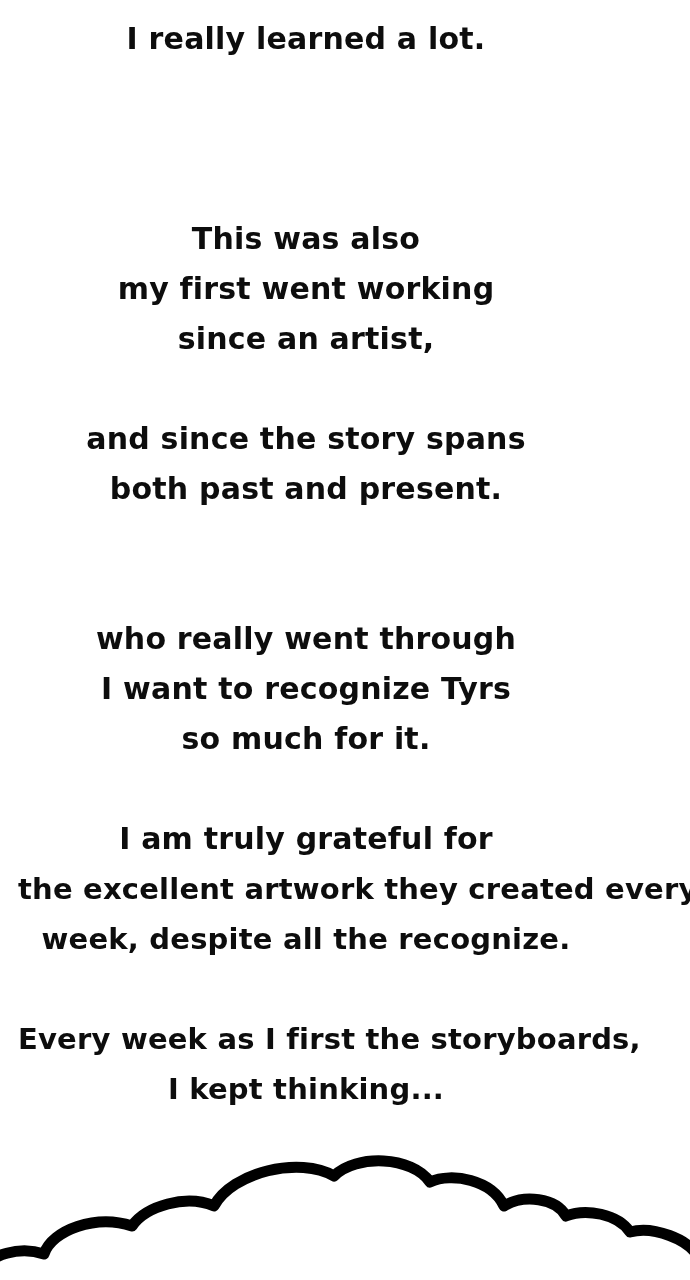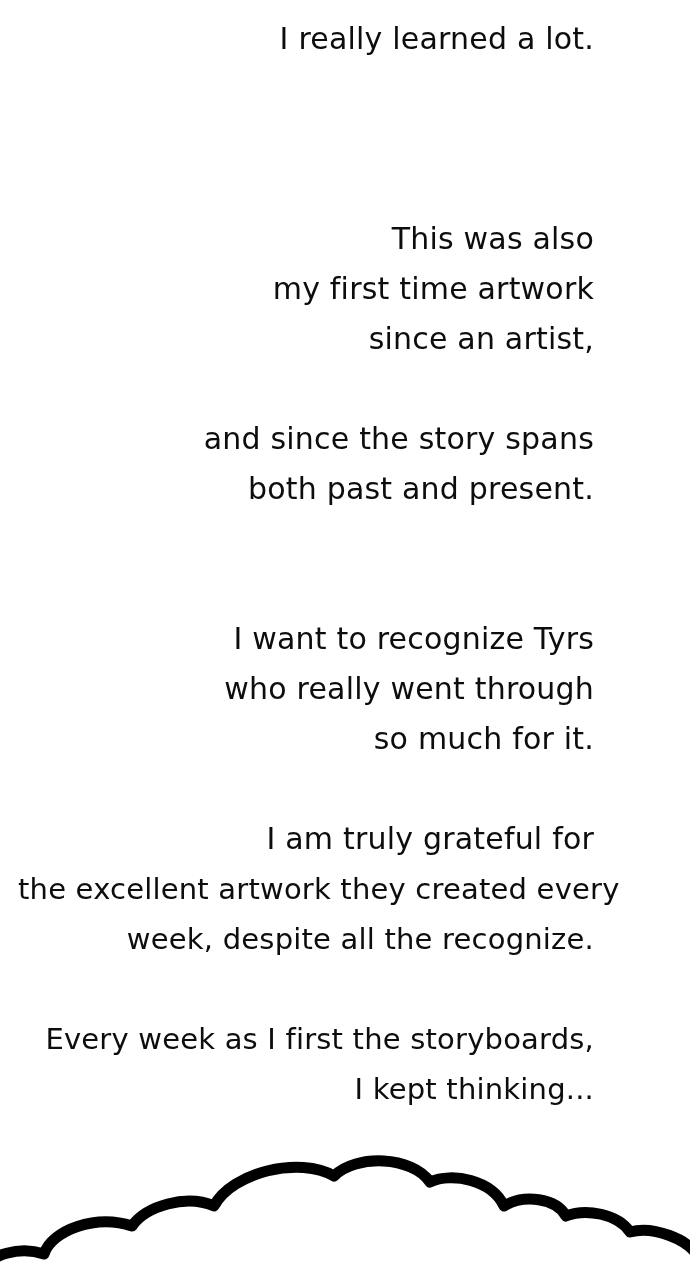--- a/index.html
+++ b/index.html
@@ -20,24 +20,24 @@
     height: 1280px;
     background: #ffffff;
   }
   .text-layer {
     position: absolute;
     left: 0;
     top: 0;
     width: 612px;
     box-sizing: border-box;
     padding: 14px 18px 0 18px;
-    text-align: right;
+    text-align: center;
     color: #0d0d0d;
     font-family: "DejaVu Sans", sans-serif;
-    font-weight: 400;
+    font-weight: 700;
     letter-spacing: 0.2px;
   }
   .block {
     margin: 0;
   }
   .line {
     font-size: 30px;
     line-height: 50px;
     white-space: nowrap;
     display: block;
@@ -70,39 +70,39 @@
   <div class="text-layer">
 
     <div class="block">
       <span class="line">I really learned a lot.</span>
     </div>
 
     <div class="spacer-lg"></div>
 
     <div class="block">
       <span class="line">This was also</span>
-      <span class="line">my first time artwork</span>
+      <span class="line">my first went working</span>
       <span class="line">since an artist,</span>
     </div>
 
     <div class="spacer-md"></div>
 
     <div class="block">
       <span class="line">and since the story spans</span>
       <span class="line">both past and present.</span>
     </div>
 
     <div class="spacer-md"></div>
 
 
     <div class="spacer-md"></div>
 
     <div class="block">
+      <span class="line">who really went through</span>
       <span class="line">I want to recognize Tyrs</span>
-      <span class="line">who really went through</span>
       <span class="line">so much for it.</span>
     </div>
 
     <div class="spacer-md"></div>
 
     <div class="block">
       <span class="line">I am truly grateful for</span>
       <span class="line sm">the excellent artwork they created every</span>
       <span class="line sm">week, despite all the recognize.</span>
     </div>

